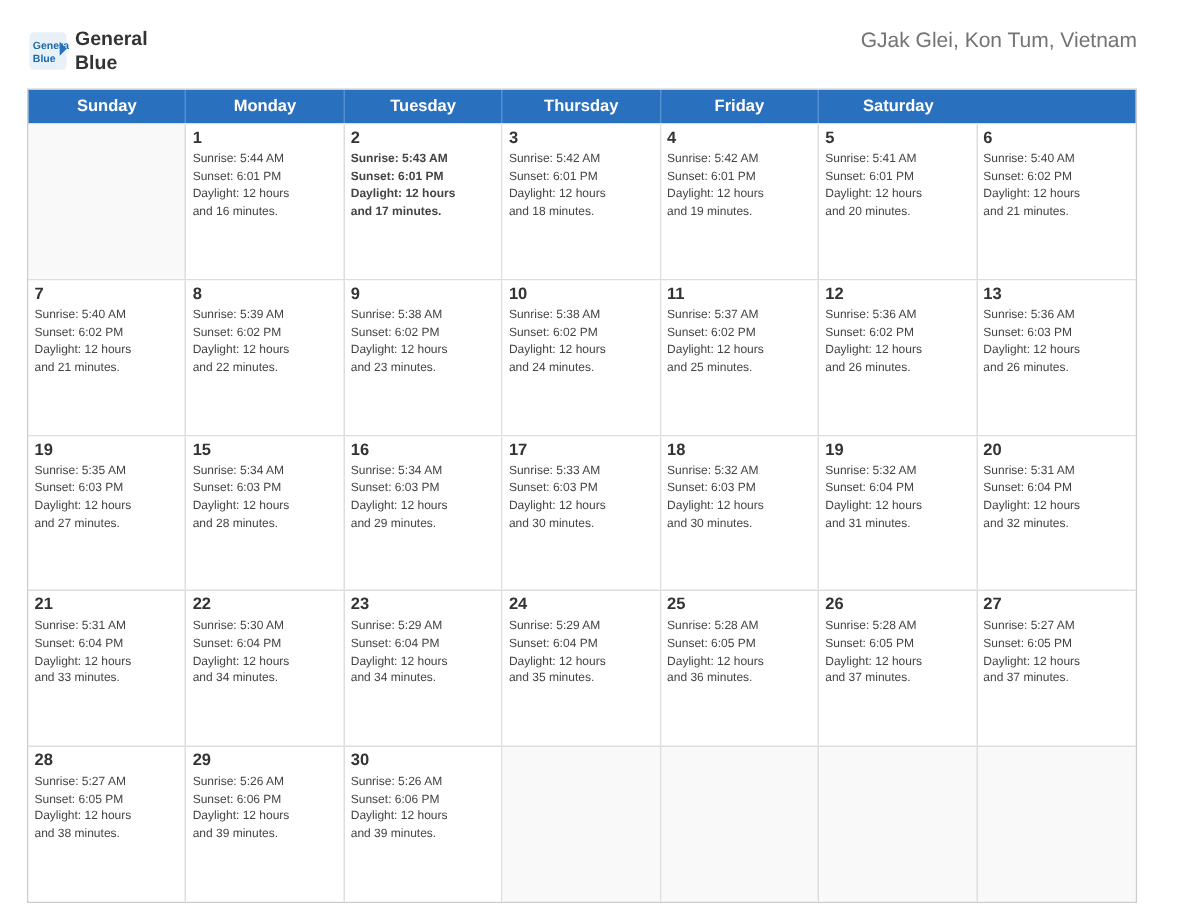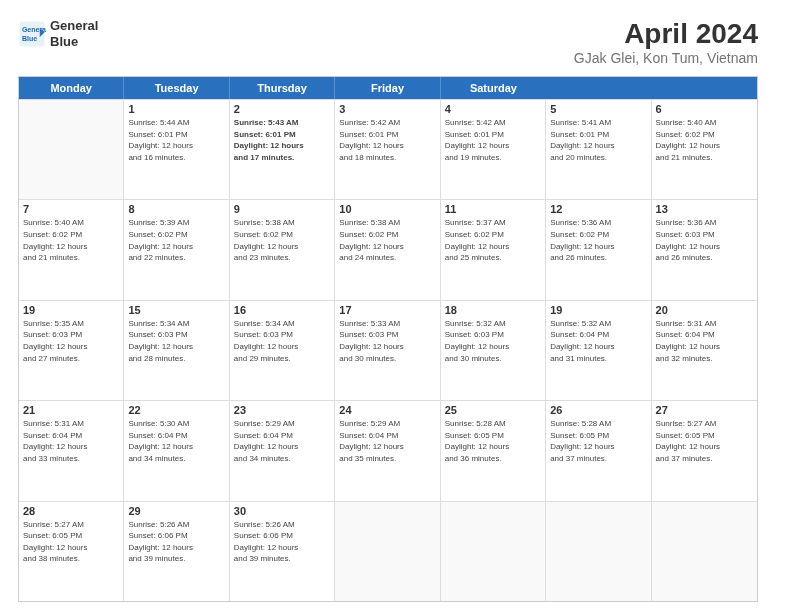--- a/index.html
+++ b/index.html
@@ -115,27 +115,27 @@
         <text x="5" y="16" font-size="9" font-weight="bold" fill="#1a6aad">General</text>
         <text x="5" y="27" font-size="9" font-weight="bold" fill="#1a6aad">Blue</text>
         <polygon points="28,10 34,16 28,22" fill="#2970be"></polygon>
       </svg>
       <div class="logo-text">
         <div>General</div>
         <div>Blue</div>
       </div>
     </div>
     <div class="title-block">
-      <div class="main-title">April 2024</div>
       <div class="subtitle">GJak Glei, Kon Tum, Vietnam</div>
     </div>
   </div>
 
   <div class="calendar">
     <div class="cal-header-row">
+    <div class="cal-header-cell">Sunday</div>
         <div class="cal-header-cell">Monday</div>
         <div class="cal-header-cell">Tuesday</div>
         <div class="cal-header-cell">Thursday</div>
         <div class="cal-header-cell">Friday</div>
         <div class="cal-header-cell">Saturday</div>
       </div>
     <div class="cal-body">
     <div class="cal-row">
           <div class="cal-cell empty"></div>
           <div class="cal-cell">

